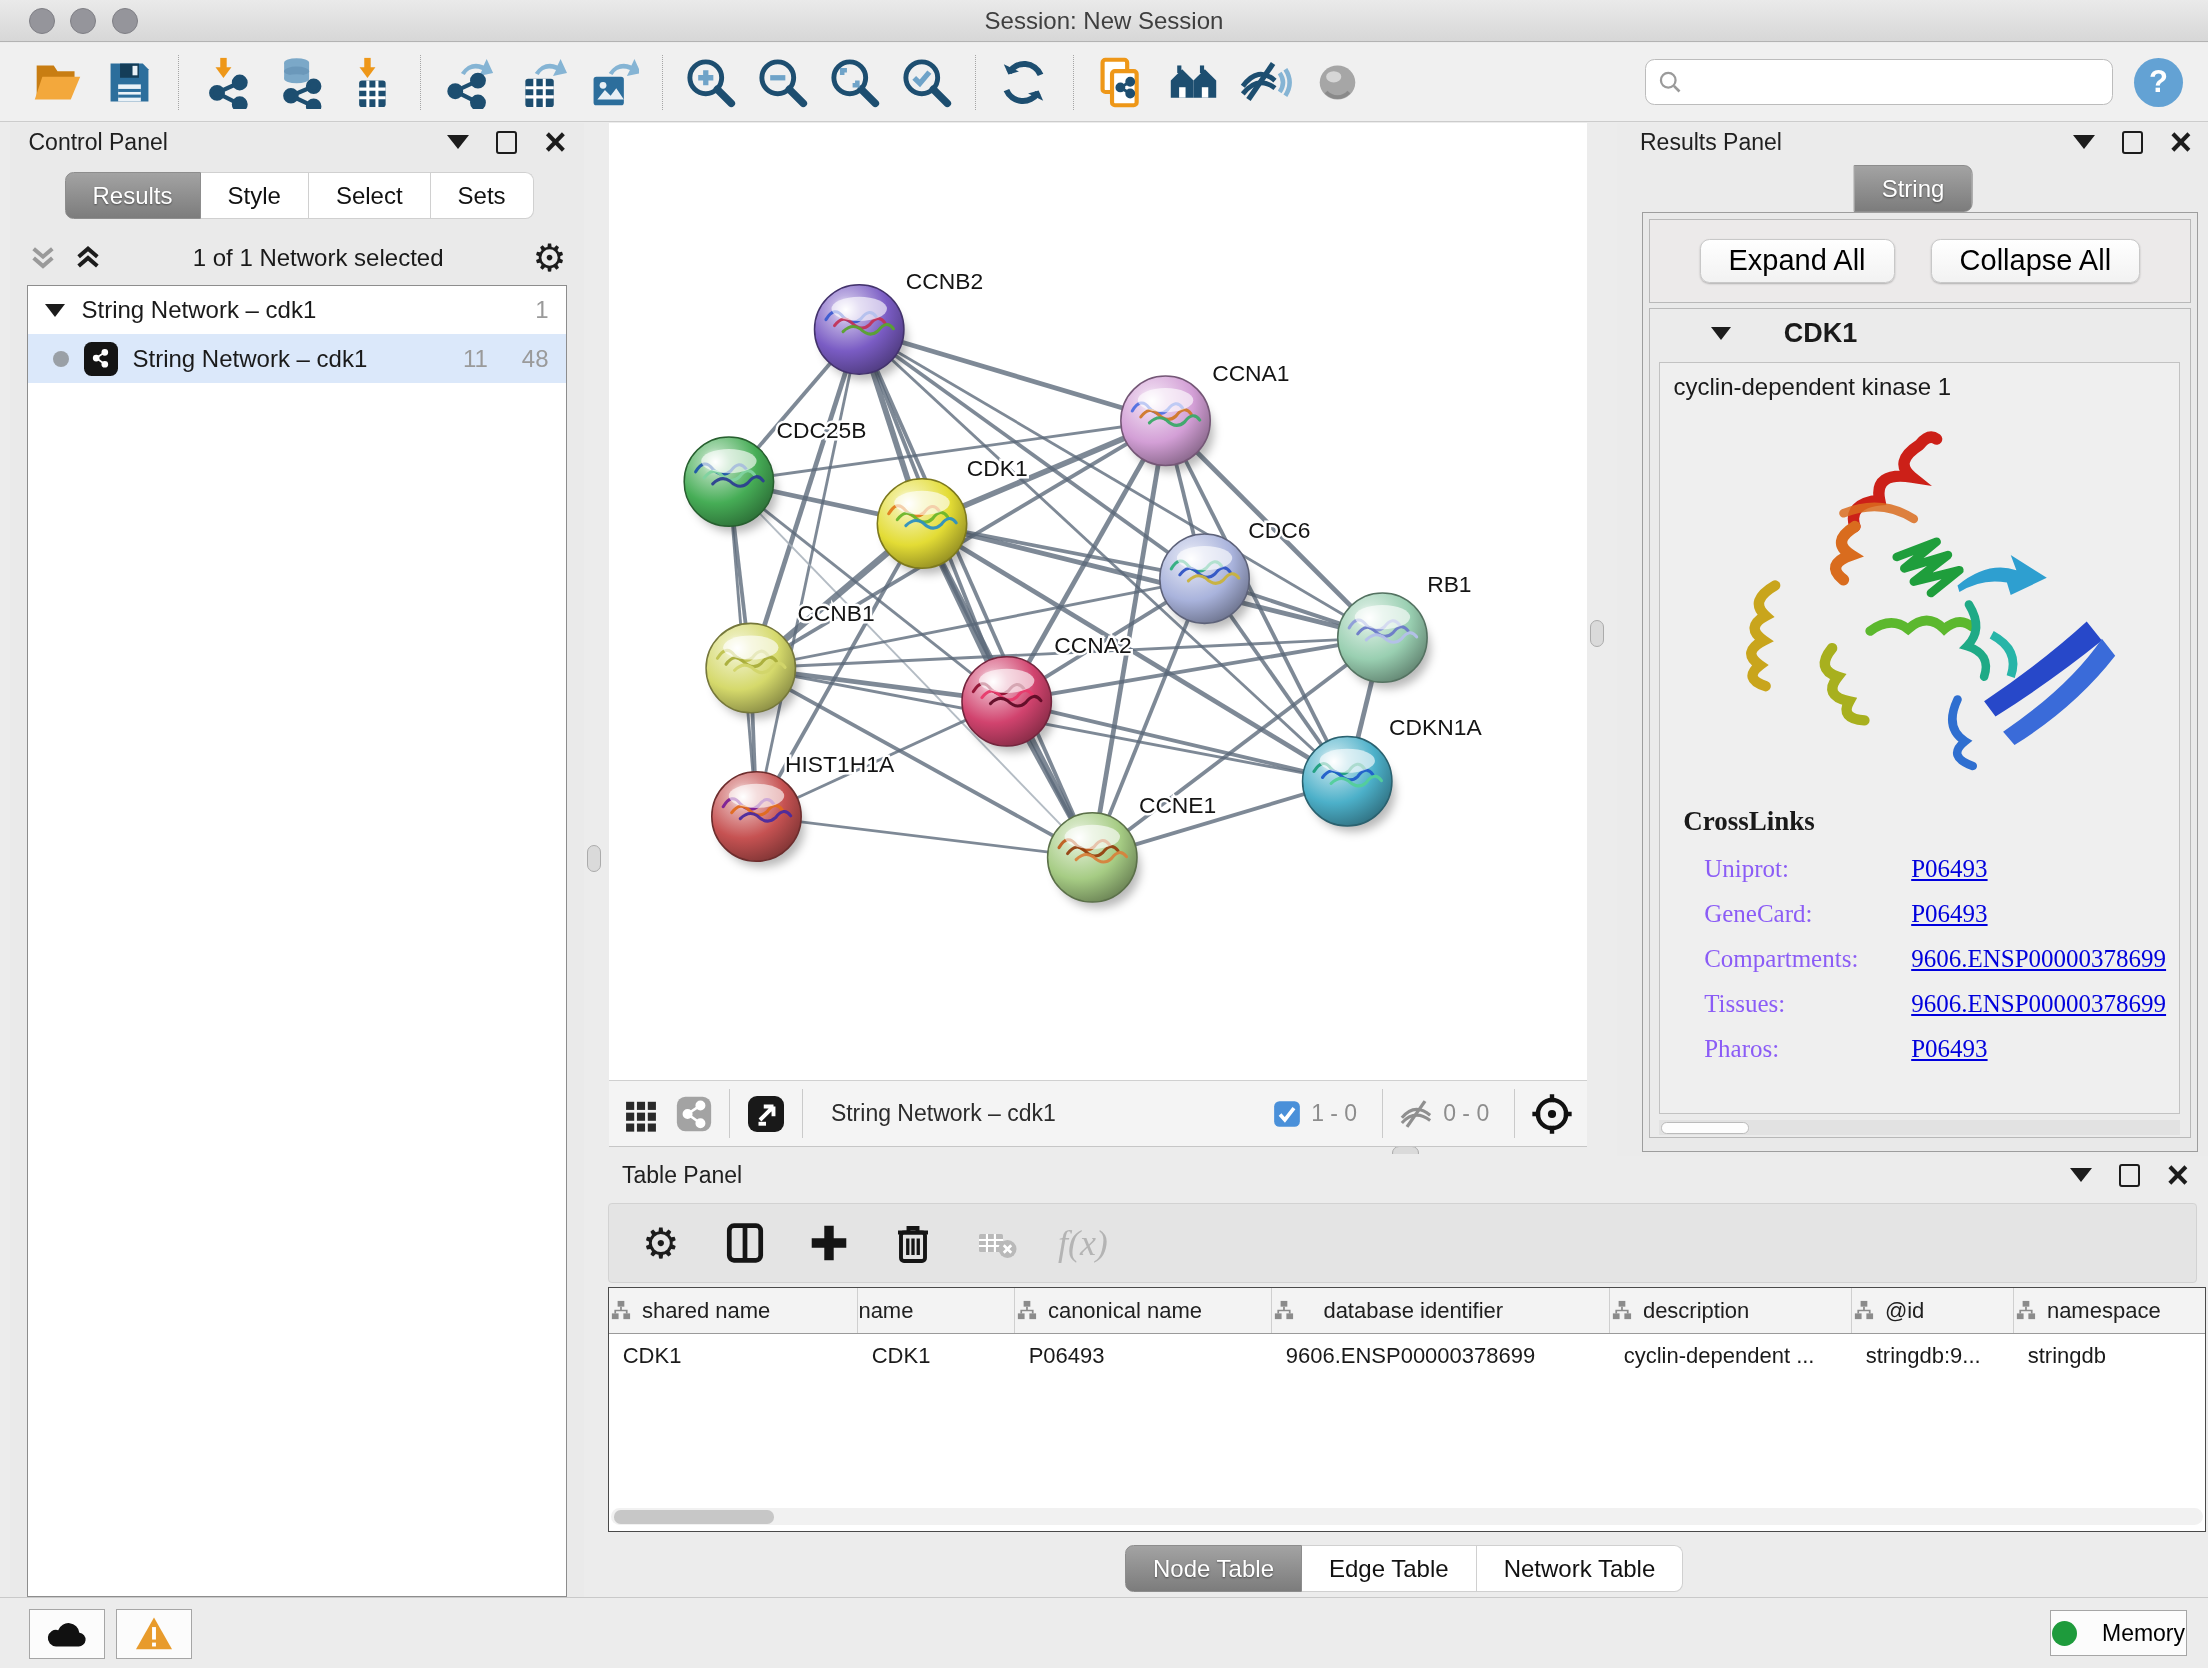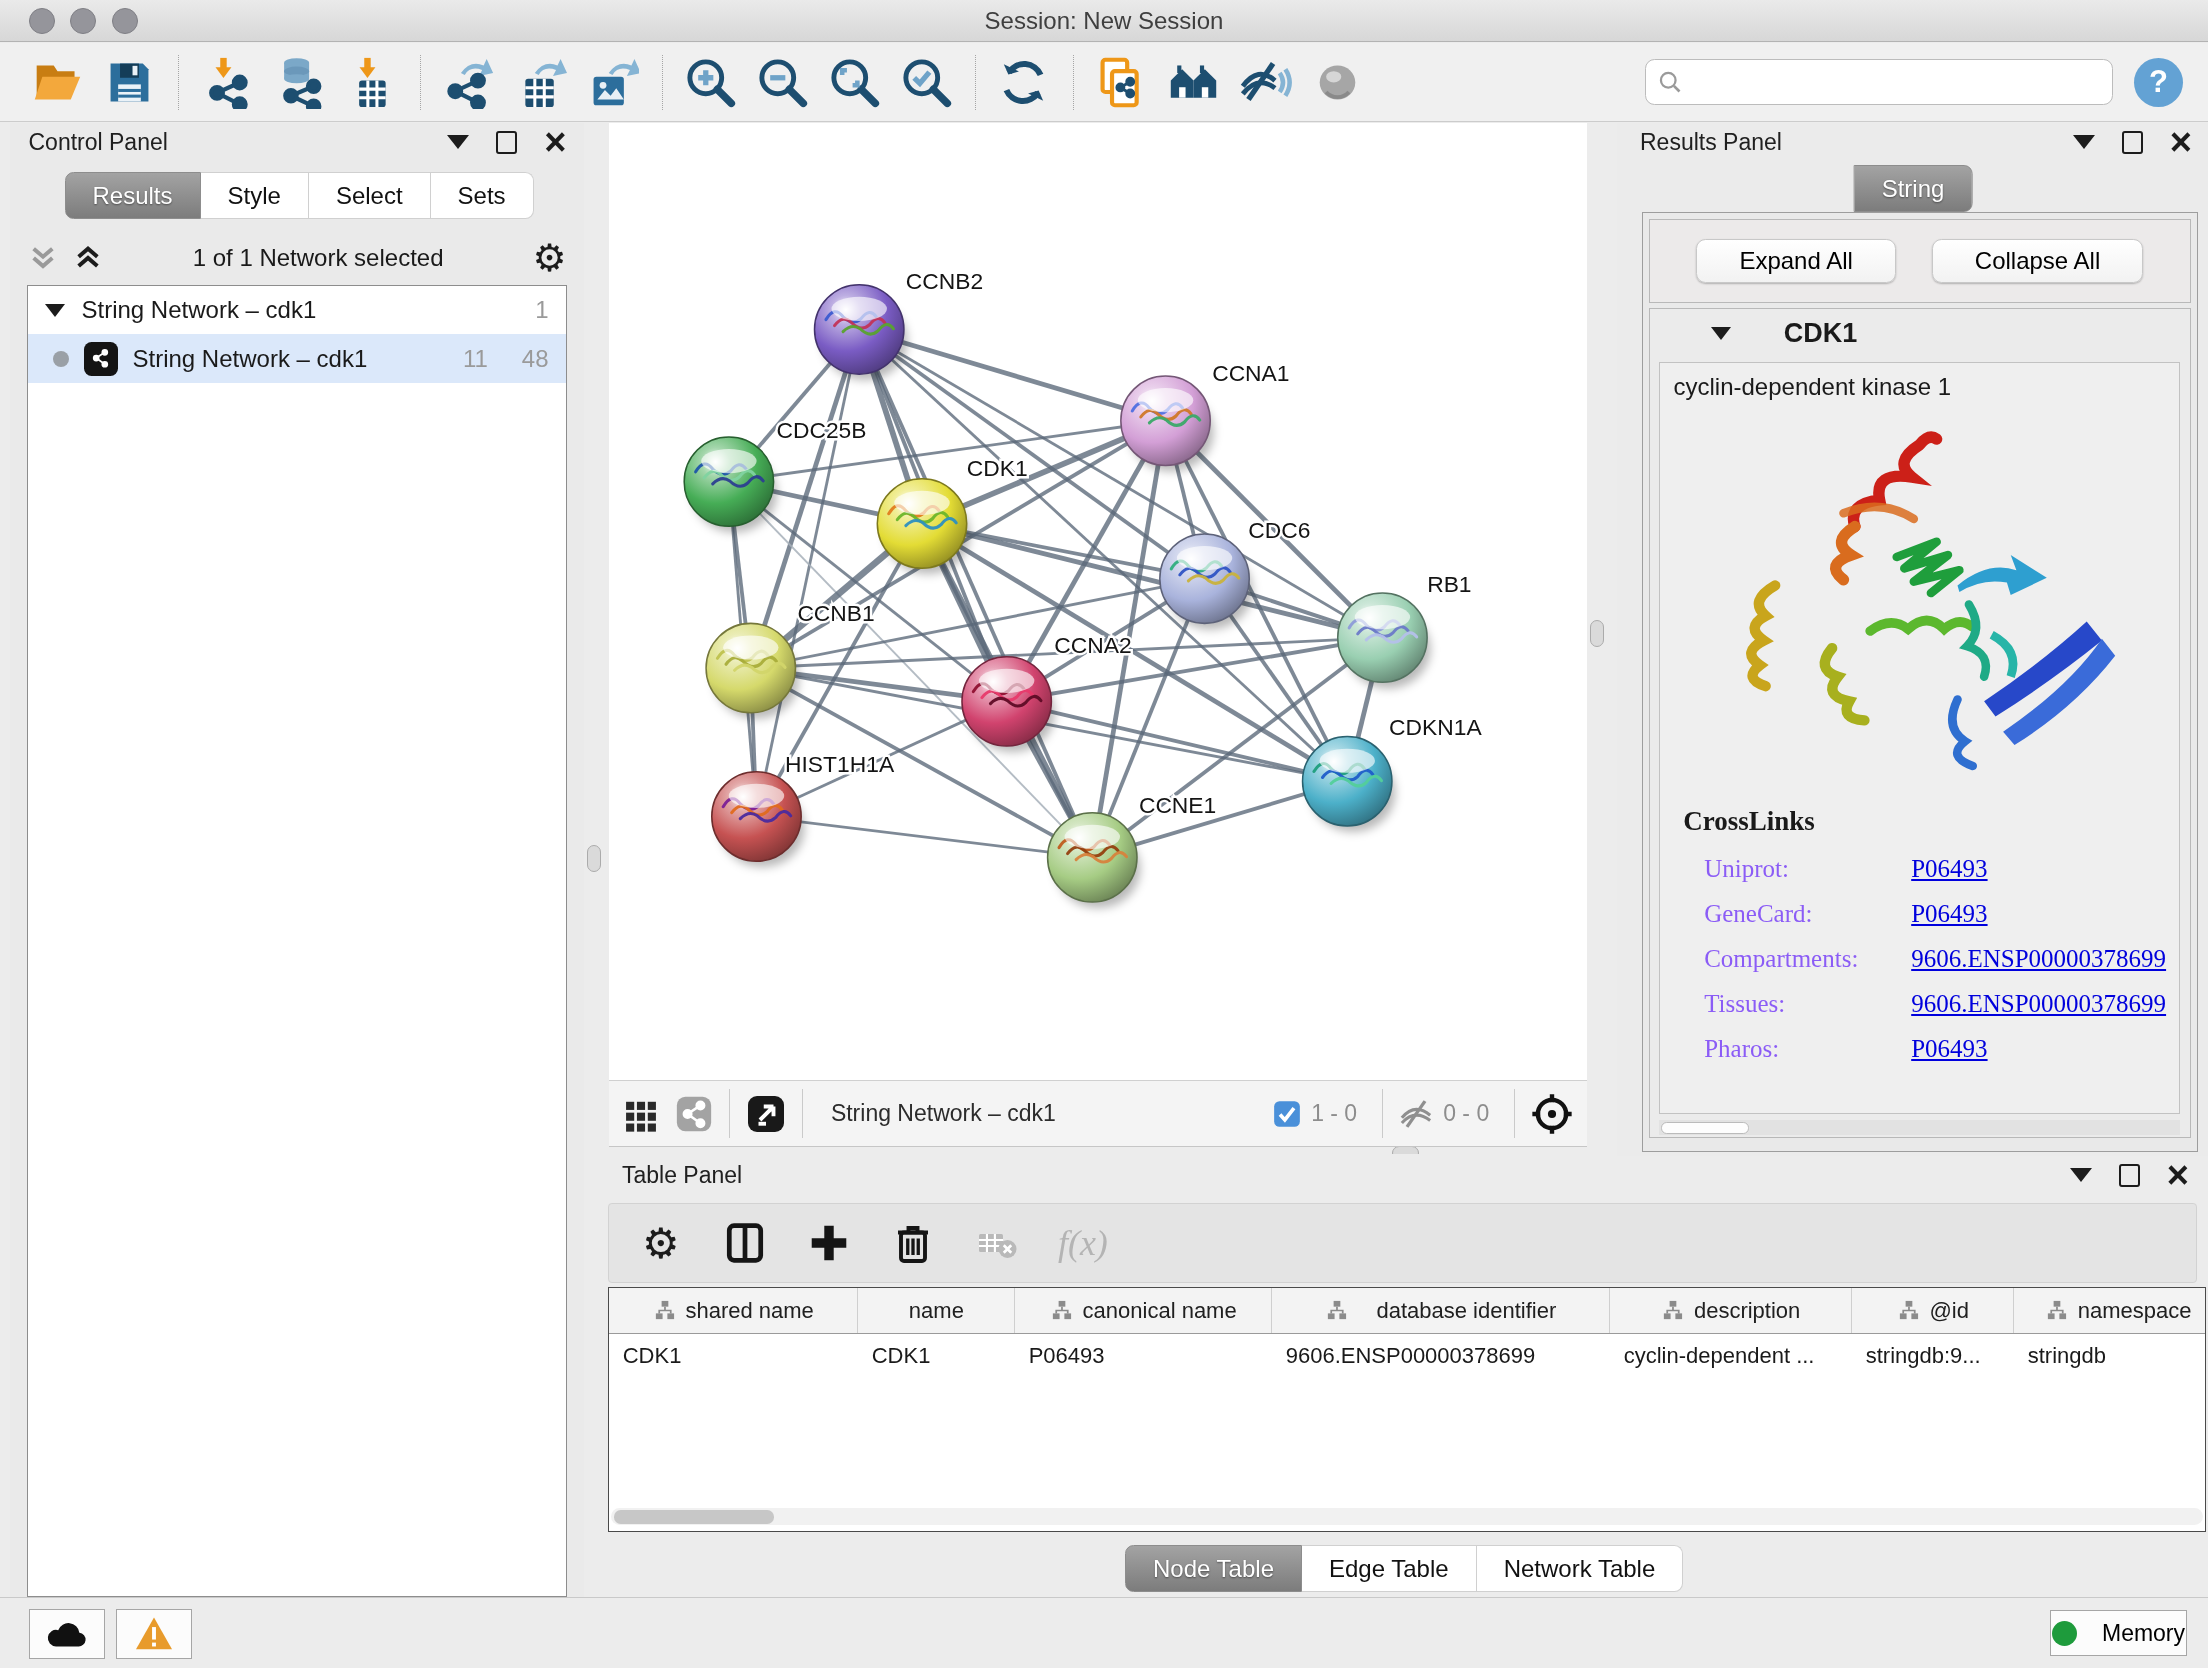--- a/index.html
+++ b/index.html
@@ -66,34 +66,34 @@
 .iconbtn { background:none; border:none; display:flex; align-items:center; justify-content:center; }
 
 
 .table-panel { position:absolute; left:597px; top:1154px; right:0; bottom:71px; background:#ececec; }
 .tp-head { position:absolute; top:7.6px; left:25px; right:19px; display:flex; align-items:center; justify-content:space-between; }
 .tp-toolbar { position:absolute; top:49px; left:11.4px; right:11.4px; height:80px; background:#e4e4e4; border:1px solid #d2d2d2; border-radius:3.8px; display:flex; align-items:center; gap:38px; padding-left:28.5px; }
 .tp-toolbar .tico { width:46px; display:flex; justify-content:center; }
 .fx { font-family:"Liberation Serif",serif; font-style:italic; font-size:36px; color:#b4b4b4; }
 .tbl { position:absolute; left:11.4px; right:1.9px; top:133px; height:245px; background:#fff; border:1.9px solid #4a4a4a; overflow:hidden; }
 .tblhead { display:flex; height:46px; background:#f3f3f3; border-bottom:1.9px solid #9a9a9a; }
-.th { display:flex; align-items:center; justify-content:center; gap:9.5px; font-size:22px; color:#202020; border-right:1px solid #cfcfcf; overflow:hidden; white-space:nowrap; flex:0 0 auto; }
+.th { display:flex; align-items:center; gap:9.5px; font-size:22px; color:#202020; border-right:1px solid #cfcfcf; overflow:hidden; white-space:nowrap; flex:0 0 auto; }
 .tblrow { display:flex; height:44px; }
 .td { font-size:22px; padding:8.6px 0 0 13.3px; overflow:hidden; white-space:nowrap; flex:0 0 auto; }
 .hscroll { position:absolute; left:1.9px; right:1.9px; bottom:5.7px; height:17px; background:#f1f1f1; border-radius:8.6px; }
 .hthumb { position:absolute; left:2.9px; top:1.9px; width:160px; height:13.3px; border-radius:6.7px; background:#c7c7c7; }
 .bottom-tabs { position:absolute; left:528px; bottom:4.8px; display:flex; }
 
 
 .results-panel { position:absolute; left:1617px; top:123px; width:592px; height:1033px; background:#ebebeb; }
 .rp-head { position:absolute; top:5.7px; left:23px; right:17px; display:flex; align-items:center; justify-content:space-between; }
 .rp-tab { position:absolute; top:42px; left:50%; transform:translateX(-50%); }
 .res-box { position:absolute; top:89px; left:25px; right:11.4px; bottom:3.8px; border:1.9px solid #9d9d9d; background:#e9e9e9; padding:5.7px; }
 .expand-box { border:1.9px solid #b8b8b8; height:84px; display:flex; align-items:center; justify-content:center; gap:36px; background:#eceaea; }
-.rbtn { height:44px; padding:0 42px; font-size:24px; background:linear-gradient(#ffffff,#f2f2f2); border:1px solid #c8c8c8; border-radius:9.5px; box-shadow:0 1px 1.9px rgba(0,0,0,.25); }
+.rbtn { height:44px; padding:0 28px; font-size:29px; background:linear-gradient(#ffffff,#f2f2f2); border:1px solid #c8c8c8; border-radius:9.5px; box-shadow:0 1px 1.9px rgba(0,0,0,.25); }
 .gene-box { margin-top:5.7px; border:1.9px solid #b8b8b8; height:calc(100% - 97px); background:#ebebeb; position:relative; }
 .gene-head { height:49px; display:flex; align-items:center; gap:53px; padding-left:61px; }
 .gene-name { font-size:27px; font-weight:bold; }
 .gene-content { position:absolute; top:53px; left:9.5px; right:9.5px; bottom:23px; border:1.9px solid #c2c2c2; background:#efefef; overflow:hidden; }
 .gene-desc { font-size:24px; margin:9.5px 0 0 13.3px; }
 .structure { margin:17px auto 0; display:block; }
 .crosslinks { margin:17px 0 0 23px; font-family:"Liberation Serif",serif; }
 .cl-title { font-size:27px; font-weight:bold; margin-bottom:9.5px; }
 .cl-row { display:flex; height:45px; align-items:center; padding-left:21px; }
 .cl-label { width:207px; font-size:25px; color:#8b5cf6;font-family:Liberation Serif, serif; }

